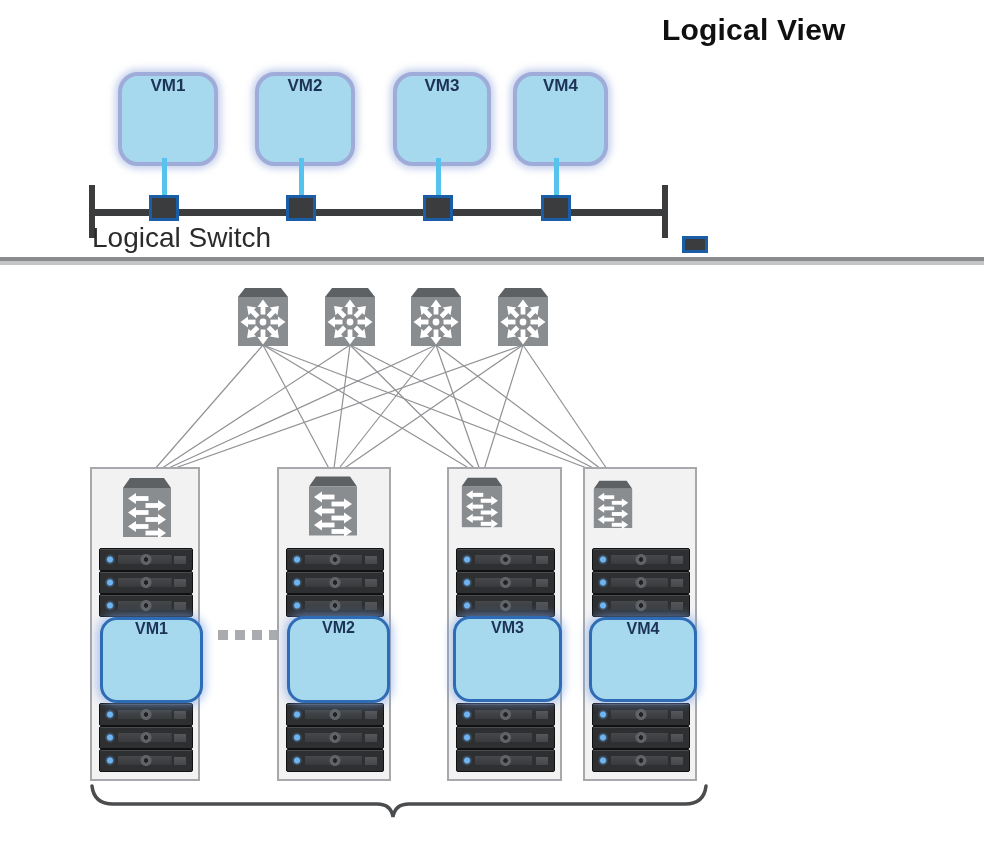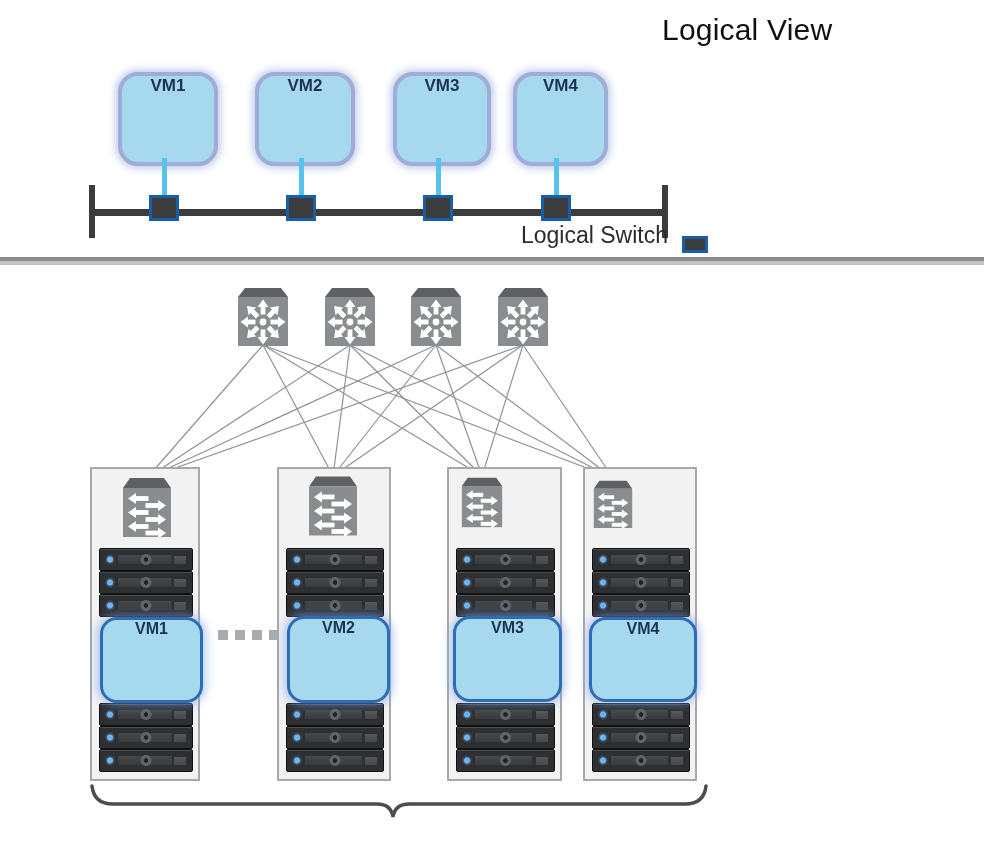--- a/index.html
+++ b/index.html
@@ -3,21 +3,21 @@
 <meta charset="utf-8">
 <style>
   html,body{margin:0;padding:0;background:#fff;}
   #stage{
     position:relative;width:984px;height:858px;background:#ffffff;
     font-family:"Liberation Sans",sans-serif;overflow:hidden;
   }
   .abs{position:absolute;}
 
   
-  .view-title{position:absolute;font-size:30px;font-weight:400;color:#101010;letter-spacing:.2px;}
+  .view-title{position:absolute;font-size:30px;font-weight:700;color:#101010;letter-spacing:.2px;}
 
   
   .vm{
     position:absolute;display:flex;align-items:flex-start;justify-content:center;
     background:#A7D9EE;border-radius:20px;
     font-weight:700;color:#1C3257;font-size:17px;
   }
   .vm.log{
     border:4px solid #9FABD8;
     box-shadow:0 0 7px 3px rgba(150,170,220,.55);
@@ -32,22 +32,22 @@
   .link-v{position:absolute;width:5px;background:#56C2EE;}
 
   
   .bus{position:absolute;left:92px;top:209px;width:576px;height:7px;background:#3A3C3E;}
   .bus-cap{position:absolute;top:185px;width:6px;height:53px;background:#3A3C3E;}
   .port{
     position:absolute;top:195px;width:30px;height:26px;box-sizing:border-box;
     background:#3A3C3E;border:3px solid #1A5EA8;
   }
   .bus-label{
-    position:absolute;left:92px;top:222px;width:576px;text-align:right;
-    font-size:23px;color:#2B2B2B;
+    position:absolute;left:92px;top:222px;width:576px;text-align:left;
+    font-size:28px;color:#2B2B2B;
   }
 
   
   .legend-swatch{
     position:absolute;left:682px;top:236px;width:26px;height:17px;box-sizing:border-box;
     background:#3A3C3E;border:3px solid #1A5EA8;
   }
   .legend-label{position:absolute;left:715px;top:231px;font-size:21px;color:#111;}
 
   

